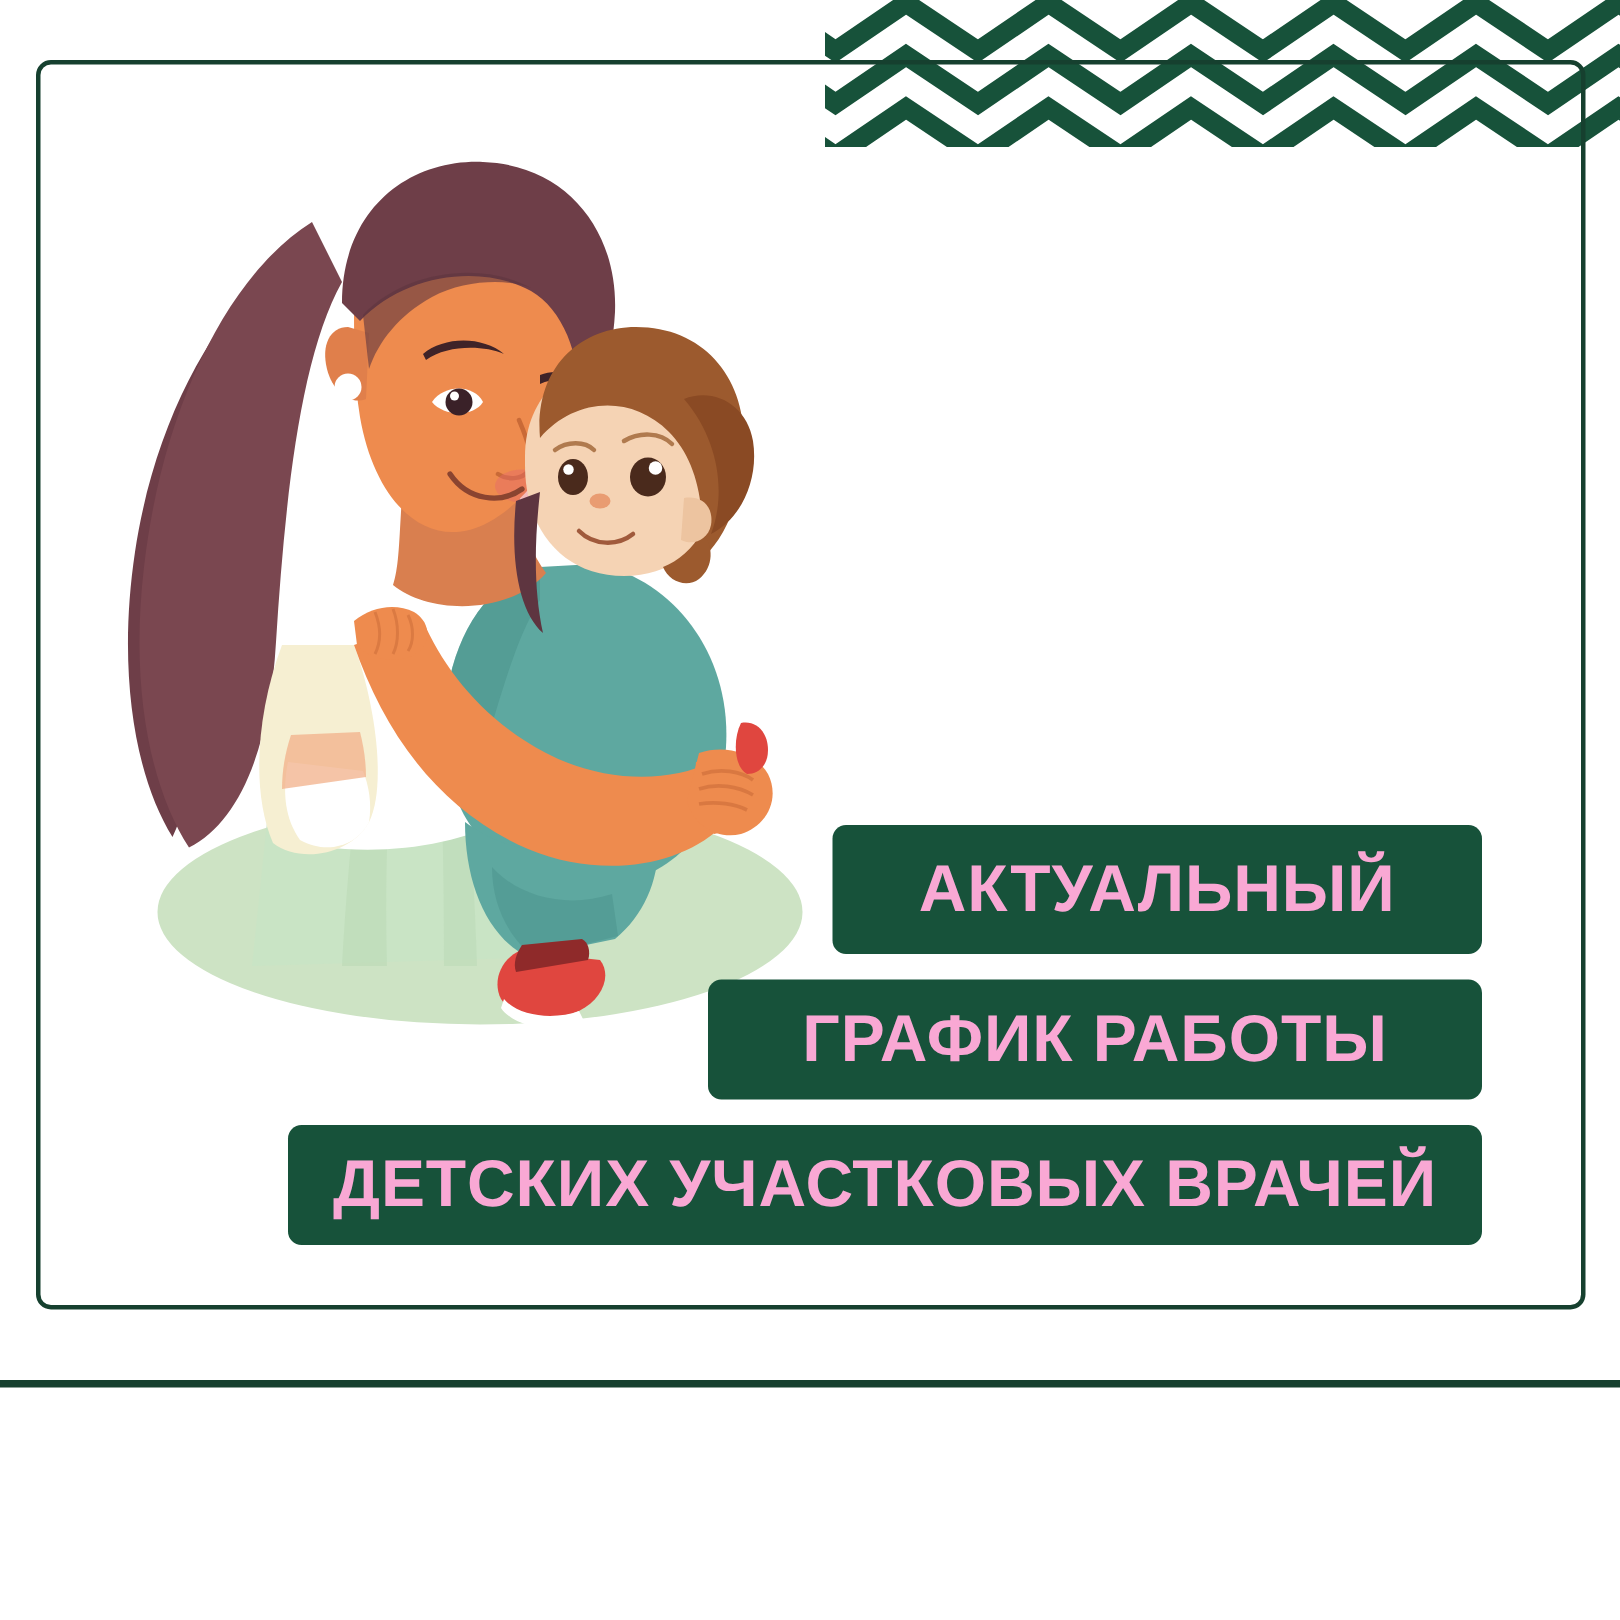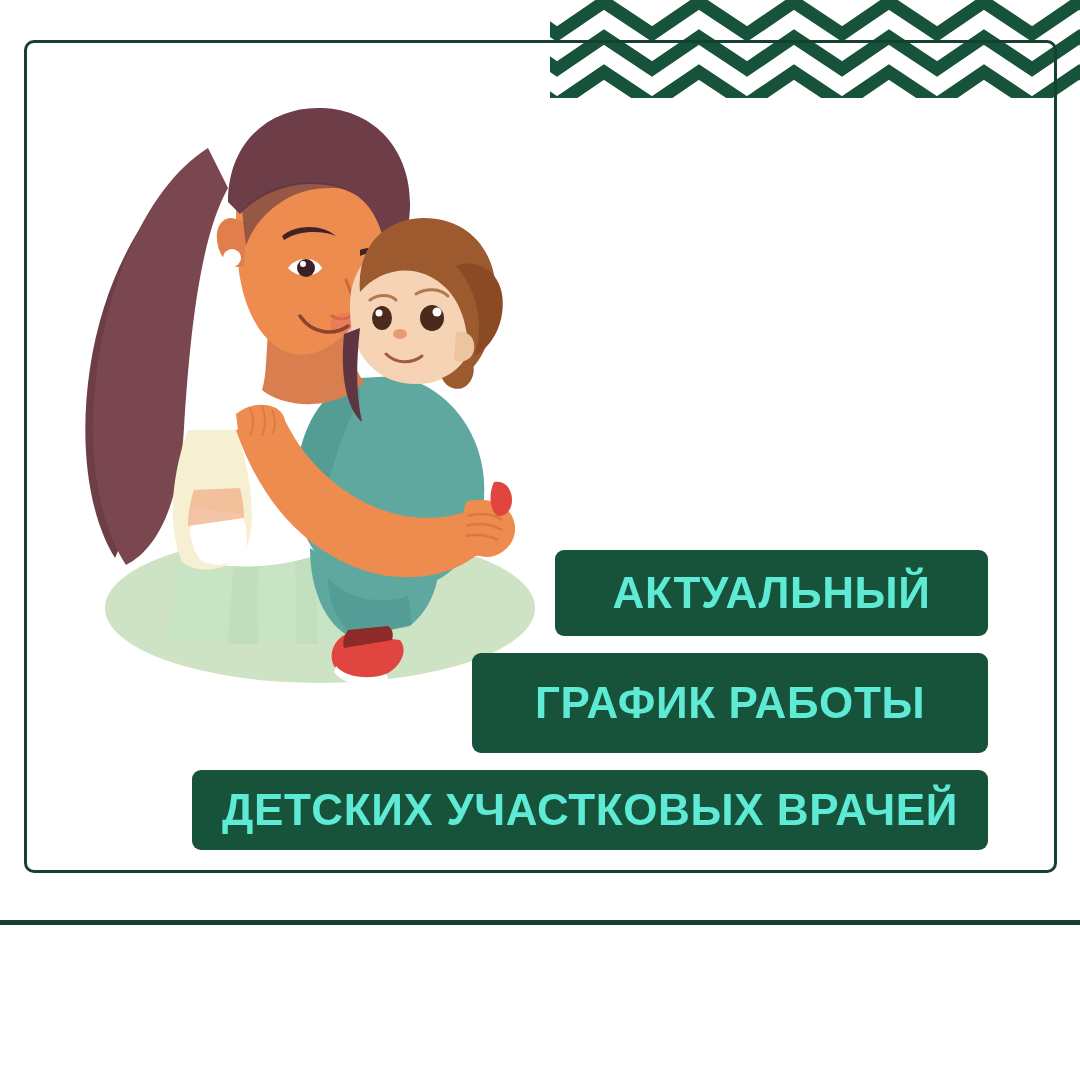--- a/index.html
+++ b/index.html
@@ -58,34 +58,34 @@
     position:absolute;
     left:0; top:550px;
     width:1080px;
     display:flex;
     flex-direction:column;
     align-items:flex-end;
     gap:17px;
   }
   .hl-box{
     background:#17523A;
-    color:#5eead4;
+    color:#f9a8d4;
     border-radius:9px;
     font-weight:700;
     letter-spacing:0.6px;
     line-height:1;
     display:flex;
     align-items:center;
     justify-content:center;
     box-sizing:border-box;
     margin-right:92px;
     white-space:nowrap;
   }
   .hl-1{ width:433px; height:86px; font-size:44px; }
-  .hl-2{ width:516px; height:100px; font-size:44px; }
+  .hl-2{ width:516px; height:80px; font-size:44px; }
   .hl-3{ width:796px; height:80px; font-size:44px; }
 </style>
 </head>
 <body>
 
 <div class="poster">
 
   <div class="zigzag">
     <svg width="530" height="112" viewBox="0 0 530 112" fill="none" xmlns="http://www.w3.org/2000/svg" aria-hidden="true">
       <g stroke="#17523A" stroke-width="13" fill="none" stroke-linecap="square" stroke-linejoin="miter">

